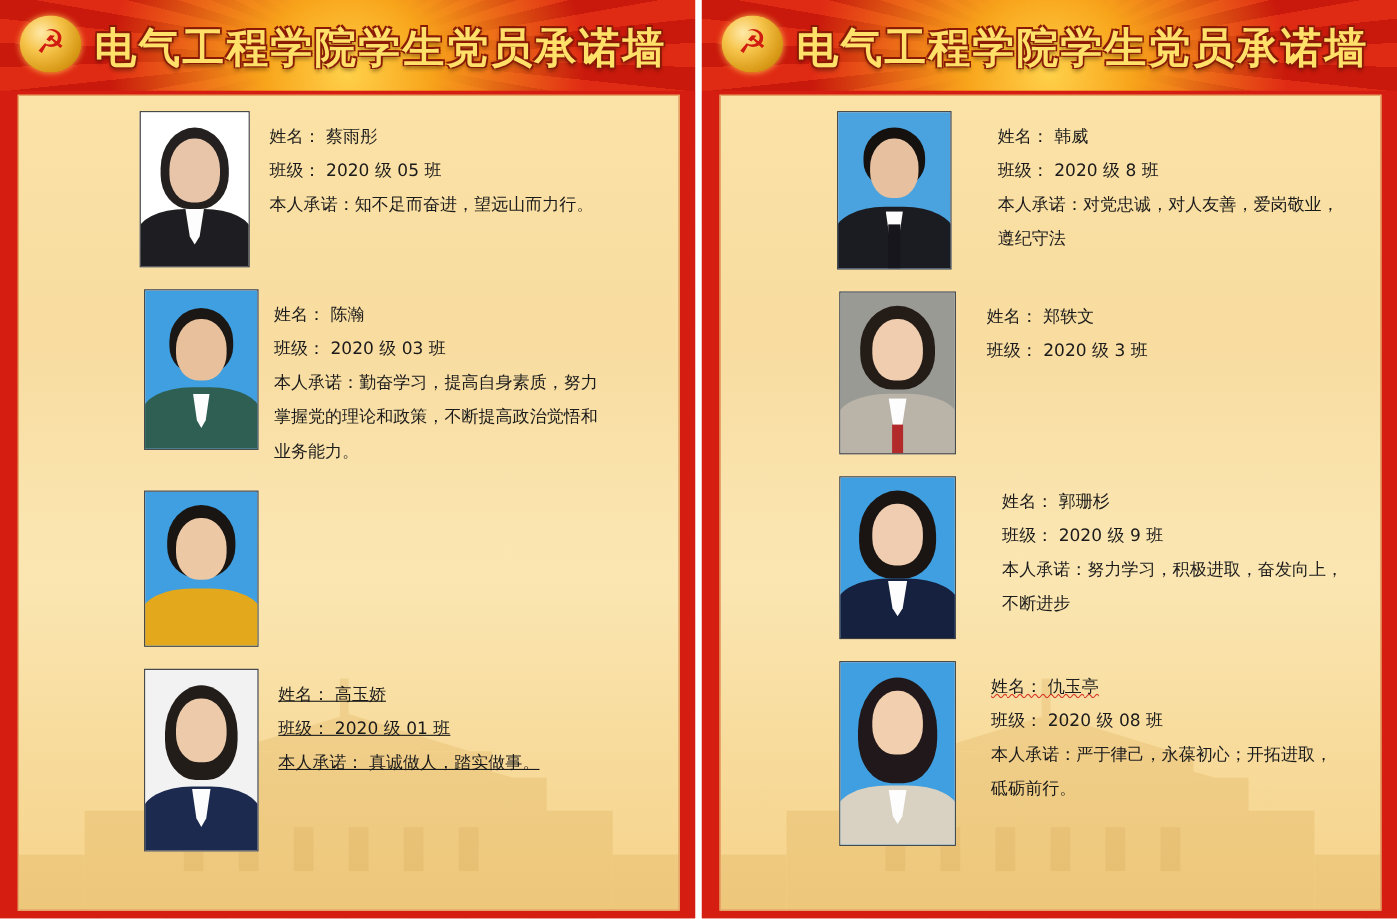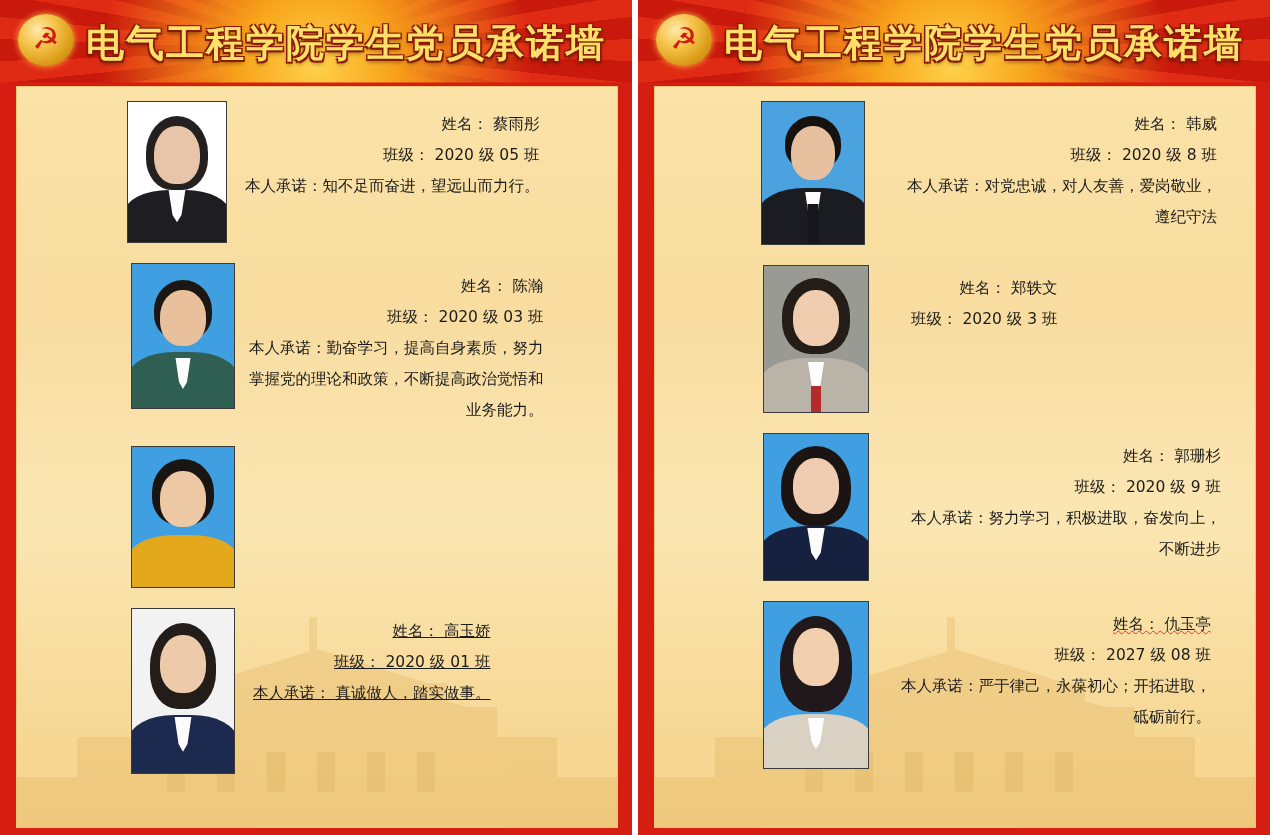--- a/index.html
+++ b/index.html
@@ -187,21 +187,20 @@
   .info {
     padding-left: 18px;
     padding-top: 8px;
     font-size: 15.5px;
     color: #1b1b1b;
     line-height: 2.0;
     font-family: "DejaVu Sans", "Liberation Sans", sans-serif;
   }
   .info .line {
     white-space: pre-wrap;
-    text-align: right;
   }
   .info .underline-red {
     text-decoration: underline;
     text-decoration-color: #d63a2a;
     text-decoration-style: wavy;
     text-decoration-thickness: 1px;
     margin-top: 30px;
   }
 </style>
 </head>
@@ -364,21 +363,21 @@
 
         <div class="entry" style="margin-left:90px;">
           <div class="photo" style="width:106px;height:148px;">
             <div class="bg" style="background:#9a9a95;"></div>
             <div class="hair" style="top:12px;width:68px;height:76px;background:#241c17;"></div>
             <div class="head" style="top:24px;width:46px;height:56px;background:#f0cdae;"></div>
             <div class="body" style="width:110px;height:54px;background:#b9b3a8;"></div>
             <div class="shirt" style="width:54px;height:50px;"></div>
             <div class="tie" style="width:10px;height:26px;background:#b22a2a;"></div>
           </div>
-          <div class="info" style="padding-left:42px;">
+          <div class="info" style="padding-left:28px;">
             <div class="line">姓名： 郑轶文</div>
             <div class="line">班级： 2020 级 3 班</div>
           </div>
         </div>
 
         <div class="entry" style="margin-left:90px;">
           <div class="photo" style="width:106px;height:148px;">
             <div class="bg" style="background:#3f9fe0;"></div>
             <div class="hair" style="top:12px;width:70px;height:80px;background:#1a1512;"></div>
             <div class="head" style="top:24px;width:46px;height:56px;background:#f0cdb0;"></div>
@@ -396,21 +395,21 @@
         <div class="entry" style="margin-left:90px;">
           <div class="photo" style="width:106px;height:168px;">
             <div class="bg" style="background:#3f9fe0;"></div>
             <div class="hair" style="top:14px;width:72px;height:96px;background:#20181a;"></div>
             <div class="head" style="top:26px;width:46px;height:58px;background:#f2cfae;"></div>
             <div class="body" style="width:110px;height:54px;background:#d9d2c2;"></div>
             <div class="shirt" style="width:54px;height:50px;"></div>
           </div>
           <div class="info" style="padding-left:32px;">
             <div class="line"><span class="underline-red">姓名： 仇玉亭</span></div>
-            <div class="line">班级： 2027 级 08 班</div>
+            <div class="line">班级： 2020 级 08 班</div>
             <div class="line">本人承诺：严于律己，永葆初心；开拓进取，</div>
             <div class="line">砥砺前行。</div>
           </div>
         </div>
 
       </div>
     </div>
   </div>
 
 </div>

